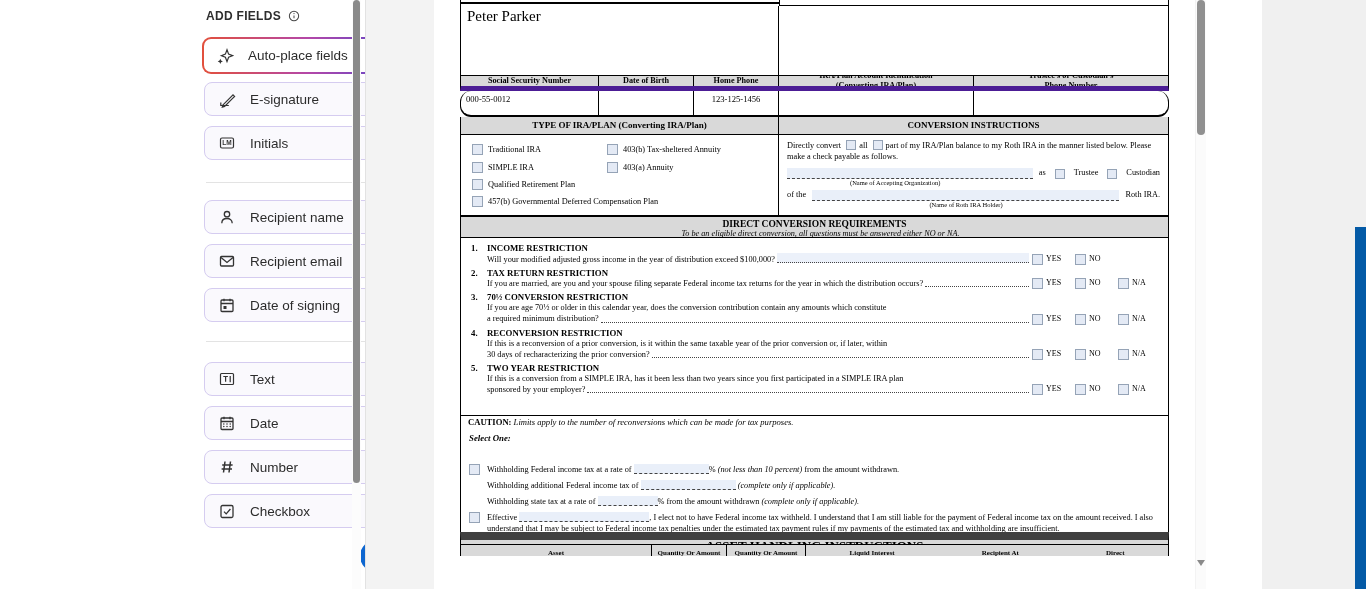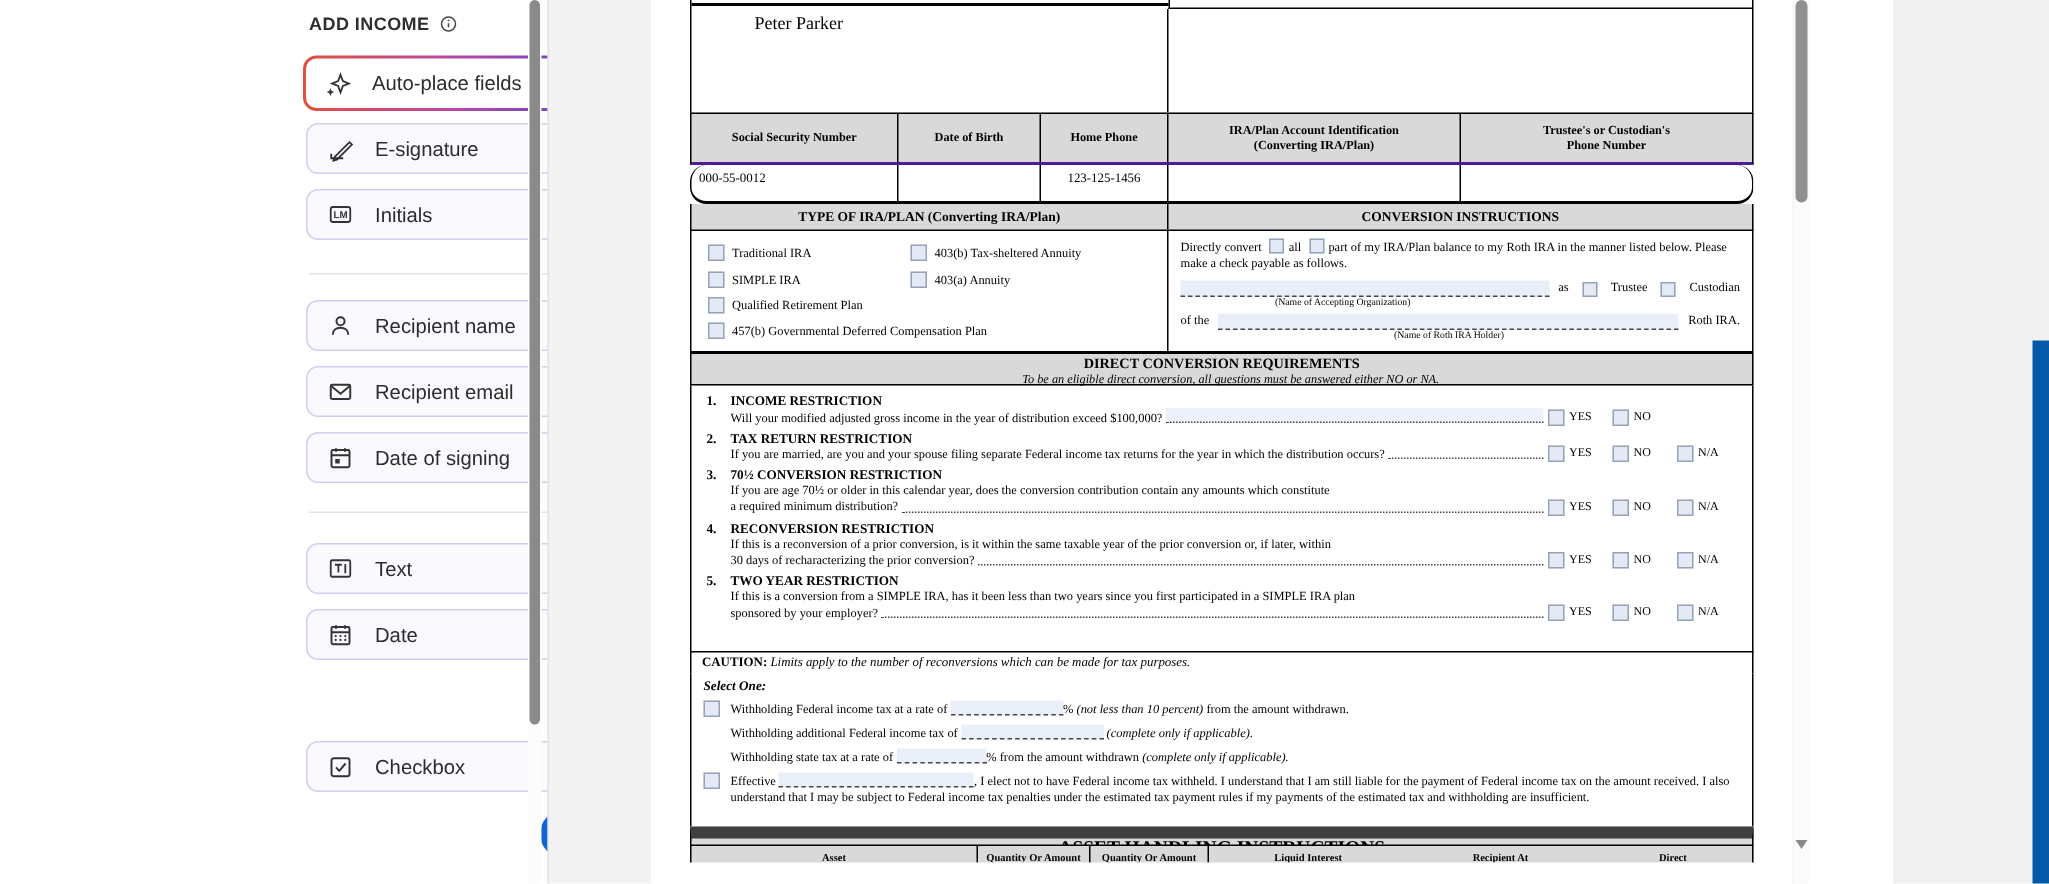--- a/index.html
+++ b/index.html
@@ -68,21 +68,21 @@
   
   #rtb { position:absolute; left:1206px; top:0; width:56px; height:589px; background:#fff; }
   #right-gray { position:absolute; left:1262px; top:0; width:104px; height:589px; background:#f0f0f0; }
   #blue-strip { position:absolute; left:1355px; top:227px; width:11px; height:362px; background:#045aa6; }
 </style>
 </head>
 <body>
 
 <div id="sidebar">
   <div class="sb-header">
-    <span>ADD INCOME</span>
+    <span>ADD FIELDS</span>
     <svg width="14" height="14" viewBox="0 0 18 18" fill="none" stroke="#464646" stroke-width="1.3">
       <circle cx="9" cy="9" r="6"></circle>
         <path d="M9 8.4 v3.4"></path>
         <circle cx="9" cy="5.9" r=".8" fill="#464646" stroke="none"></circle>
     </svg>
   </div>
 
   <div class="fbtn-grad" style="top:37px">
     <div class="inner">
       <span class="ficon">
@@ -164,20 +164,28 @@
     <span class="ficon">
       <svg width="18" height="18" viewBox="0 0 18 18" fill="none" stroke="#333" stroke-width="1.3">
         <rect x="3" y="4" width="12" height="11.5" rx="1"></rect>
           <path d="M3 7.5 h12 M6 2.8 v2.4 M12 2.8 v2.4"></path>
         <path stroke-linecap="round" stroke-width="1.5" d="M5.8 10 h.01 M9 10 h.01 M12.2 10 h.01 M5.8 12.6 h.01 M9 12.6 h.01 M12.2 12.6 h.01"></path>
       </svg>
     </span>
     <span>Date</span>
   </div>
 
+  <div class="fbtn" style="top:450px">
+    <span class="ficon">
+      <svg width="18" height="18" viewBox="0 0 18 18" fill="none" stroke="#333" stroke-width="1.5">
+        <path d="M7 3.5 L5.5 14.5 M12.5 3.5 L11 14.5 M4.2 7 h10.4 M3.6 11 h10.4"></path>
+      </svg>
+    </span>
+    <span>Number</span>
+  </div>
 
   <div class="fbtn" style="top:494px">
     <span class="ficon">
       <svg width="18" height="18" viewBox="0 0 18 18" fill="none" stroke="#333" stroke-width="1.3">
         <rect x="3" y="3.5" width="12" height="12" rx="1.5"></rect>
           <path d="M6 9.6 l2.2 2.3 L12.4 7"></path>
       </svg>
     </span>
     <span>Checkbox</span>
   </div>
@@ -194,27 +202,27 @@
 <div id="form">
 
   <div class="row" style="height:6px; display:flex;">
     <span style="flex:0 0 318px; height:4px; border-bottom:2px solid #000;"></span>
     <span style="flex:1; height:6px; border-left:1px solid #000; border-bottom:1px solid #000;"></span>
   </div>
 
   <div class="row" style="height:69px;">
     <div class="cellgrid">
       <div class="cell" style="flex:0 0 318px;">
-        <div style="font-size:12px; padding:2px 6px;margin-left:36px;">Peter Parker</div>
+        <div style="font-size:15px; padding:2px 6px;">Peter Parker</div>
       </div>
       <div class="cell" style="flex:1;"></div>
     </div>
   </div>
 
-  <div class="row gray" style="height:35px; border-top:1px solid #000; border-bottom:2px solid #4c1d95;">
+  <div class="row gray" style="height:16px; border-top:1px solid #000; border-bottom:5px solid #4c1d95;">
     <div class="cellgrid">
       <div class="cell hc" style="flex:0 0 138px;">
               <span>Social Security Number</span>
             </div>
       <div class="cell hc" style="flex:0 0 95px;">
               <span>Date of Birth</span>
             </div>
       <div class="cell hc" style="flex:0 0 85px;">
               <span>Home Phone</span>
             </div>
@@ -422,21 +430,21 @@
   </div>
 
   <div class="row" style="height:15px; border-top:1px solid #000; padding:1px 7px; font-size:8.6px;">
     <b>CAUTION:</b>
     <span class="it">Limits apply to the number of reconversions which can be made for tax purposes.</span>
   </div>
 
 
   <div class="row" style="height:102px; padding:3px 8px; font-size:8.3px; line-height:1.3;">
     <div style="font-weight:bold; font-style:italic; font-size:8.8px;">Select One:</div>
-    <div style="display:flex; gap:7px; margin-top:4px;">
+    <div style="display:flex; gap:7px; margin-top:20px;">
       <span class="cb"></span>
       <span><span>Withholding Federal income tax at a rate of</span> <span class="bf" style="width:75px;"></span><span>%</span> <span class="it">(not less than 10 percent)</span> <span>from the amount withdrawn.</span></span>
     </div>
     <div style="margin-left:18px; margin-top:4px;">
       <span>Withholding additional Federal income tax of</span> <span class="bf" style="width:95px;"></span> <span class="it">(complete only if applicable).</span>
     </div>
     <div style="margin-left:18px; margin-top:4px;">
       <span>Withholding state tax at a rate of</span> <span class="bf" style="width:60px;"></span><span>% from the amount withdrawn</span> <span class="it">(complete only if applicable).</span>
     </div>
     <div style="display:flex; gap:7px; margin-top:4px;">

